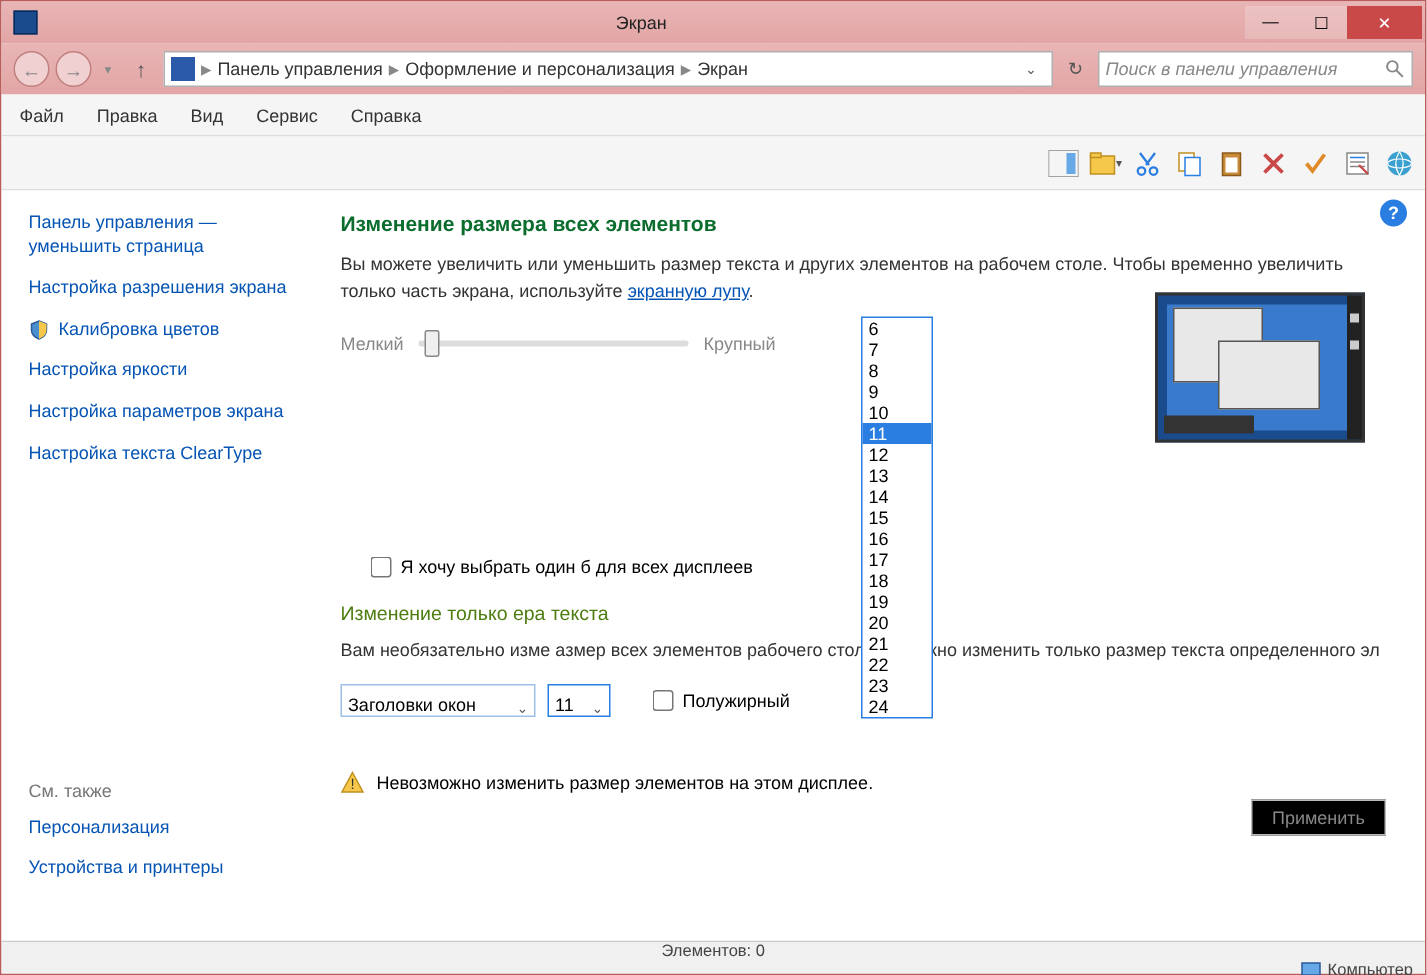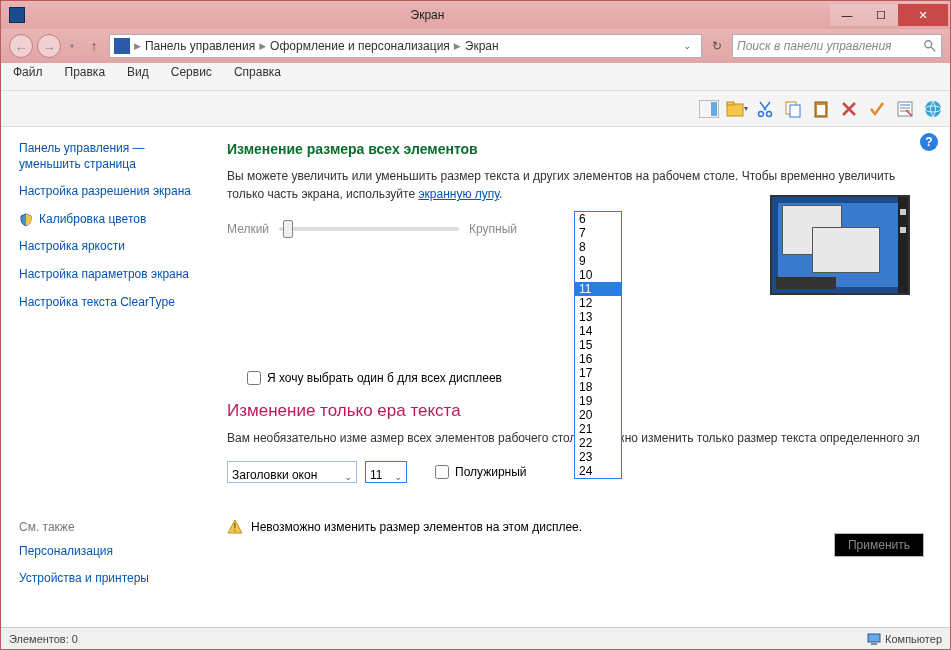--- a/index.html
+++ b/index.html
@@ -16,21 +16,21 @@
 .nav-arrow { width: 24px; height: 24px; border-radius: 50%; background: #f0d0d0; border: 1px solid #c08080; display: flex; align-items: center; justify-content: center; color: #888; font-size: 13px; }
 .nav-arrow.drop { width: 14px; border-radius: 0; border: none; background: transparent; font-size: 9px; }
 .nav-up { width: 22px; height: 22px; display: flex; align-items: center; justify-content: center; color: #555; font-size: 14px; }
 .breadcrumb { flex: 1; height: 24px; background: #fff; border: 1px solid #b0b0b0; display: flex; align-items: center; padding: 0 4px; font-size: 12px; color: #333; gap: 4px; }
 .bc-icon { width: 16px; height: 16px; background: #2a5aa8; display: inline-block; }
 .bc-sep { color: #888; font-size: 9px; }
 .bc-refresh { width: 22px; text-align: center; color: #555; }
 .bc-dropend { margin-left: auto; color: #555; font-size: 9px; padding: 0 6px; }
 .search-box { width: 210px; height: 24px; background: #fff; border: 1px solid #b0b0b0; display: flex; align-items: center; padding: 0 4px; color: #888; font-style: italic; }
 .search-box svg { margin-left: auto; }
-.menubar { height: 28px; background: #f5f5f5; border-bottom: 1px solid #ddd; display: flex; padding: 0 8px; gap: 14px; }
+.menubar { height: 28px; background: #f5f5f5; border-bottom: 1px solid #ddd; display: flex; align-items: center; padding: 0 8px; gap: 14px; }
 .menu-item { color: #333; padding: 2px 4px; }
 .toolbar { height: 36px; background: #f5f5f5; border-bottom: 1px solid #ddd; display: flex; align-items: center; padding: 0 6px; gap: 6px; justify-content: flex-end; }
 .tool-ico { width: 22px; height: 22px; display: flex; align-items: center; justify-content: center; }
 .content { flex: 1; display: flex; background: #fff; overflow: hidden; position: relative; }
 .sidebar { width: 210px; padding: 14px 10px 10px 18px; }
 .side-link { color: #0654b3; font-size: 12px; margin-bottom: 12px; display: block; line-height: 1.3; cursor: pointer; }
 .side-link.with-icon { display: flex; align-items: center; gap: 6px; }
 .side-dim { color: #777; font-size: 12px; margin-bottom: 10px; }
 .side-bottom { position: absolute; bottom: 28px; left: 18px; }
 .main { flex: 1; padding: 14px 22px 10px 16px; position: relative; }
@@ -47,34 +47,34 @@
 .preview-win { position: absolute; background: #e8e8e8; border: 1px solid #555; }
 .preview-w1 { left: 10px; top: 8px; width: 60px; height: 50px; }
 .preview-w2 { left: 40px; top: 30px; width: 68px; height: 46px; }
 .preview-strip { position: absolute; right: 0; top: 0; bottom: 0; width: 10px; background: #222; }
 .preview-strip::before, .preview-strip::after { content: ""; position: absolute; left: 2px; width: 6px; height: 6px; background: #ccc; }
 .preview-strip::before { top: 12px; }
 .preview-strip::after { top: 30px; }
 .preview-bar { position: absolute; bottom: 4px; left: 4px; width: 60px; height: 12px; background: #333; }
 .check-row { display: flex; align-items: flex-end; gap: 6px; margin-bottom: 16px; font-size: 12px; padding-left: 20px; }
 .check-row input { width: 14px; height: 14px; }
-.h2 { color: #be185d; font-size: 17px; margin-bottom: 8px; font-weight: normal; }
+.h2 { color: #4d7c0f; font-size: 13px; margin-bottom: 8px; font-weight: normal; }
 .sel-row { display: flex; align-items: center; gap: 8px; margin-top: 10px; }
 .combo { height: 22px; border: 1px solid #9dc1e6; background: #fff; display: flex; align-items: flex-end; padding: 0 4px; font-size: 12px; position: relative; }
 .combo.catbox { width: 130px; }
 .combo.sizebox { width: 42px; border-color: #2a7de1; }
 .combo-arrow { margin-left: auto; color: #555; font-size: 9px; padding-left: 4px; }
 .dropdown { position: absolute; left: 363px; top: 84px; width: 48px; background: #fff; border: 1px solid #2a7de1; z-index: 100; font-size: 12px; line-height: 14px; }
 .dropdown div { padding: 0 4px; }
 .dropdown .sel { background: #2a7de1; color: #fff; }
 .warn-row { display: flex; align-items: center; gap: 8px; margin-top: 36px; font-size: 12px; }
 .warn-ico { width: 16px; height: 16px; }
 .apply-btn { position: absolute; right: 26px; bottom: 70px; width: 90px; height: 24px; border: 1px solid #bbb; background: #000000; color: #888; font-size: 12px; }
 .help-ico { position: absolute; right: 12px; top: 6px; width: 18px; height: 18px; border-radius: 50%; background: #2a7de1; color: #fff; display: flex; align-items: center; justify-content: center; font-size: 12px; font-weight: bold; }
-.statusbar { height: 22px; background: #f0f0f0; border-top: 1px solid #ccc; display: flex; align-items: center; padding: 0 8px; font-size: 11px; color: #444; }
+.statusbar { height: 22px; background: #f0f0f0; border-top: 1px solid #ccc; display: flex; align-items: center; padding: 0 8px; font-size: 11px; color: #444; flex-direction: column; }
 .status-right { margin-left: auto; display: flex; align-items: center; gap: 4px; }
 </style>
 </head>
 <body>
 
 <div class="window">
   <div class="titlebar">
     <span class="title-icon"></span>
     <span class="title-text">Экран</span>
     <div class="win-buttons">

